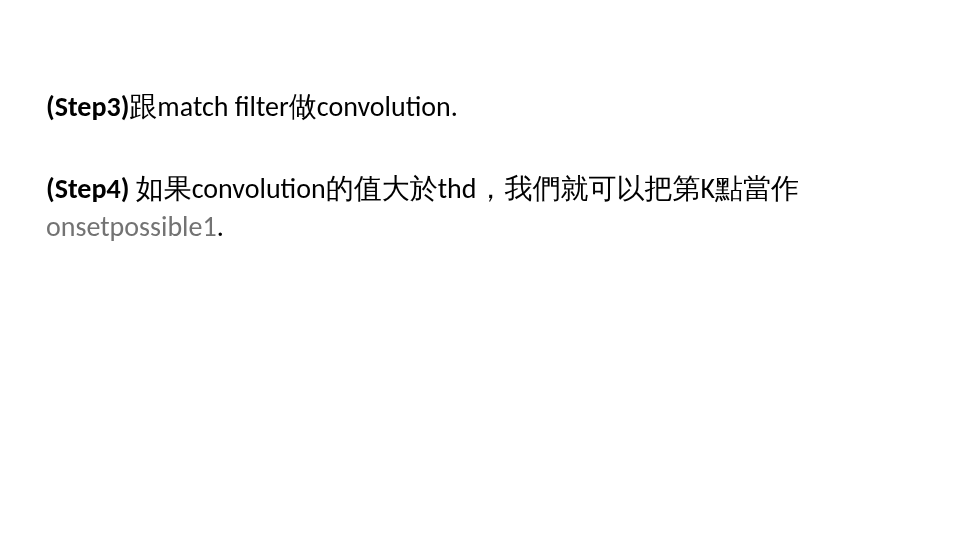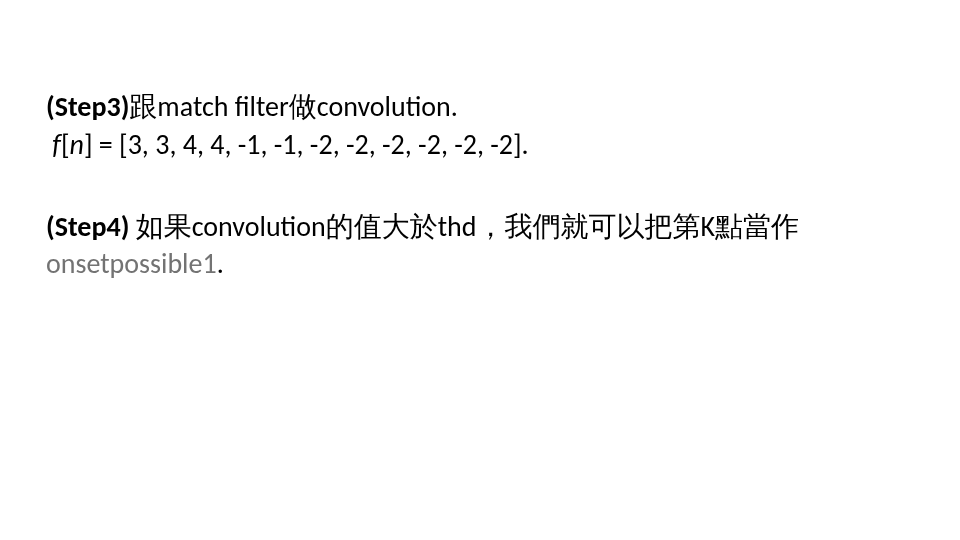--- a/index.html
+++ b/index.html
@@ -30,23 +30,20 @@
 </style>
 </head>
 <body>
 
 <div class="slide">
 
   <div class="line nowrap">
     <span class="bold">(Step3)</span><span>跟match filter做convolution.</span>
   </div>
 
-  <div class="line nowrap">
-    <span>&nbsp;</span><span class="italic">f</span><span>[</span><span class="italic">n</span><span>]</span><span> =  </span><span>[3, 3, 4, 4, -1, -1, -2, -2, -2, -2, -2, -2].</span>
-  </div>
 
   <div class="gap"></div>
 
   <div class="line">
     <span class="bold">(Step4)</span><span> 如果convolution的值大於thd，我們就可以把第K點當作</span><span class="red">onsetpossible1</span><span>.</span>
   </div>
 
 </div>
 
 </body></html>

